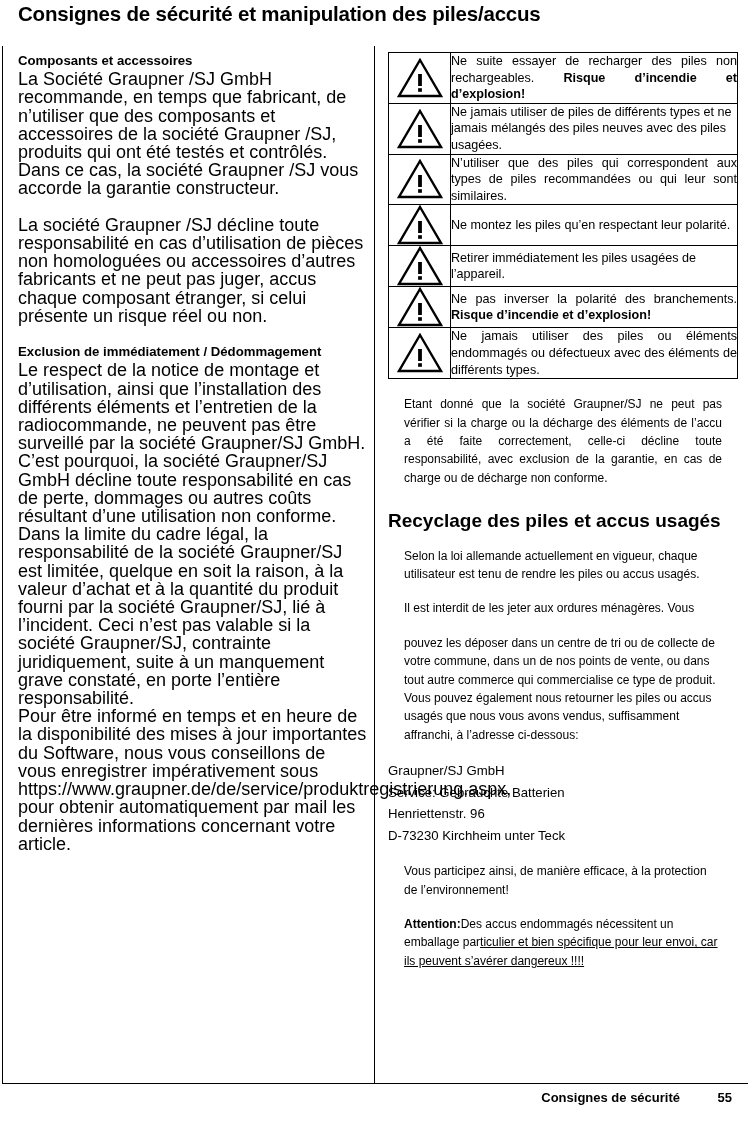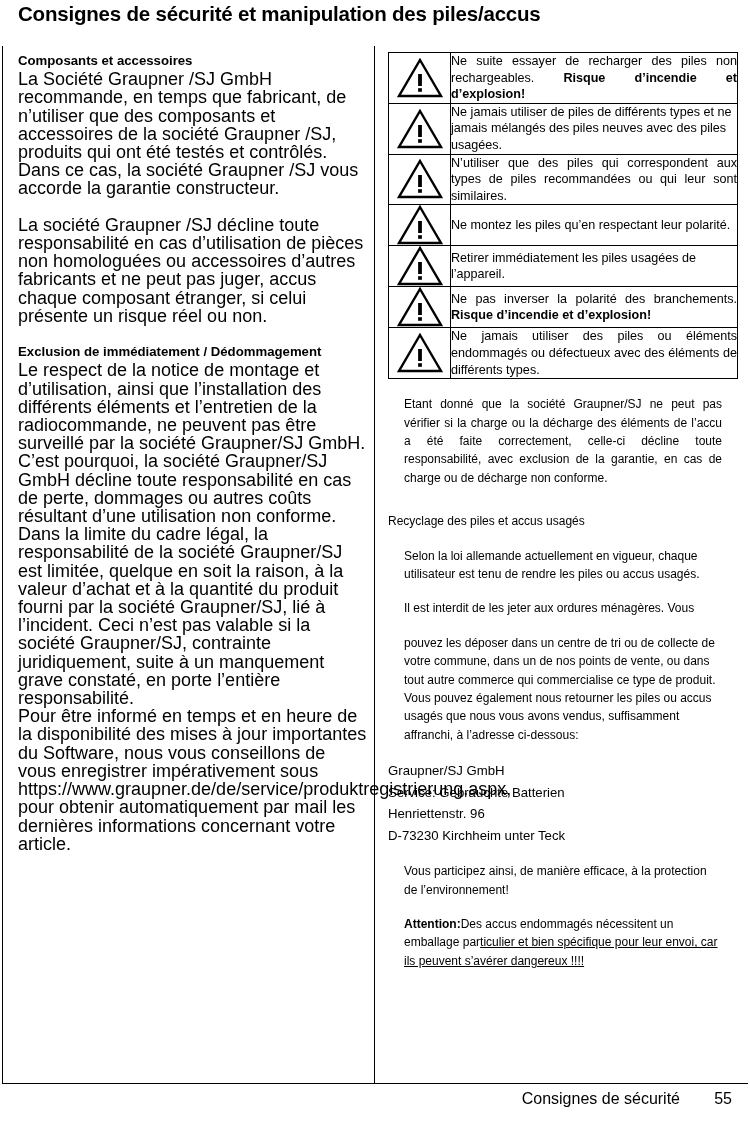--- a/index.html
+++ b/index.html
@@ -96,40 +96,40 @@
 
   
   .rc-block { margin-top: 12px; }
   .rc-para {
     font-size: 12px;
     line-height: 18.4px;
     margin: 16px;
   }
   .rc-para.just { text-align: justify; text-justify: inter-word; }
   .rc-head {
-    font-size: 12px;
-    font-weight: normal;
+    font-size: 19px;
+    font-weight: bold;
     line-height: 18.4px;
     margin: 2px 0 0 0;
   }
   .addr-line {
     font-size: 13.2px;
     line-height: 21.5px;
     margin: 0;
   }
   .u { text-decoration: underline; }
 
   
   .footer {
     position: absolute;
     left: 0; top: 1090px;
     width: 732px;
     text-align: right;
-    font-size: 16px;
-    font-weight: normal;
+    font-size: 13px;
+    font-weight: bold;
   }
   .footer .f-label { }
   .footer .f-page { display: inline-block; width: 52px; text-align: right; }
 </style>
 </head>
 <body>
 
 <div class="page-title">Consignes de sécurité et manipulation des piles/accus</div>
 
 <div class="page-frame"></div>

